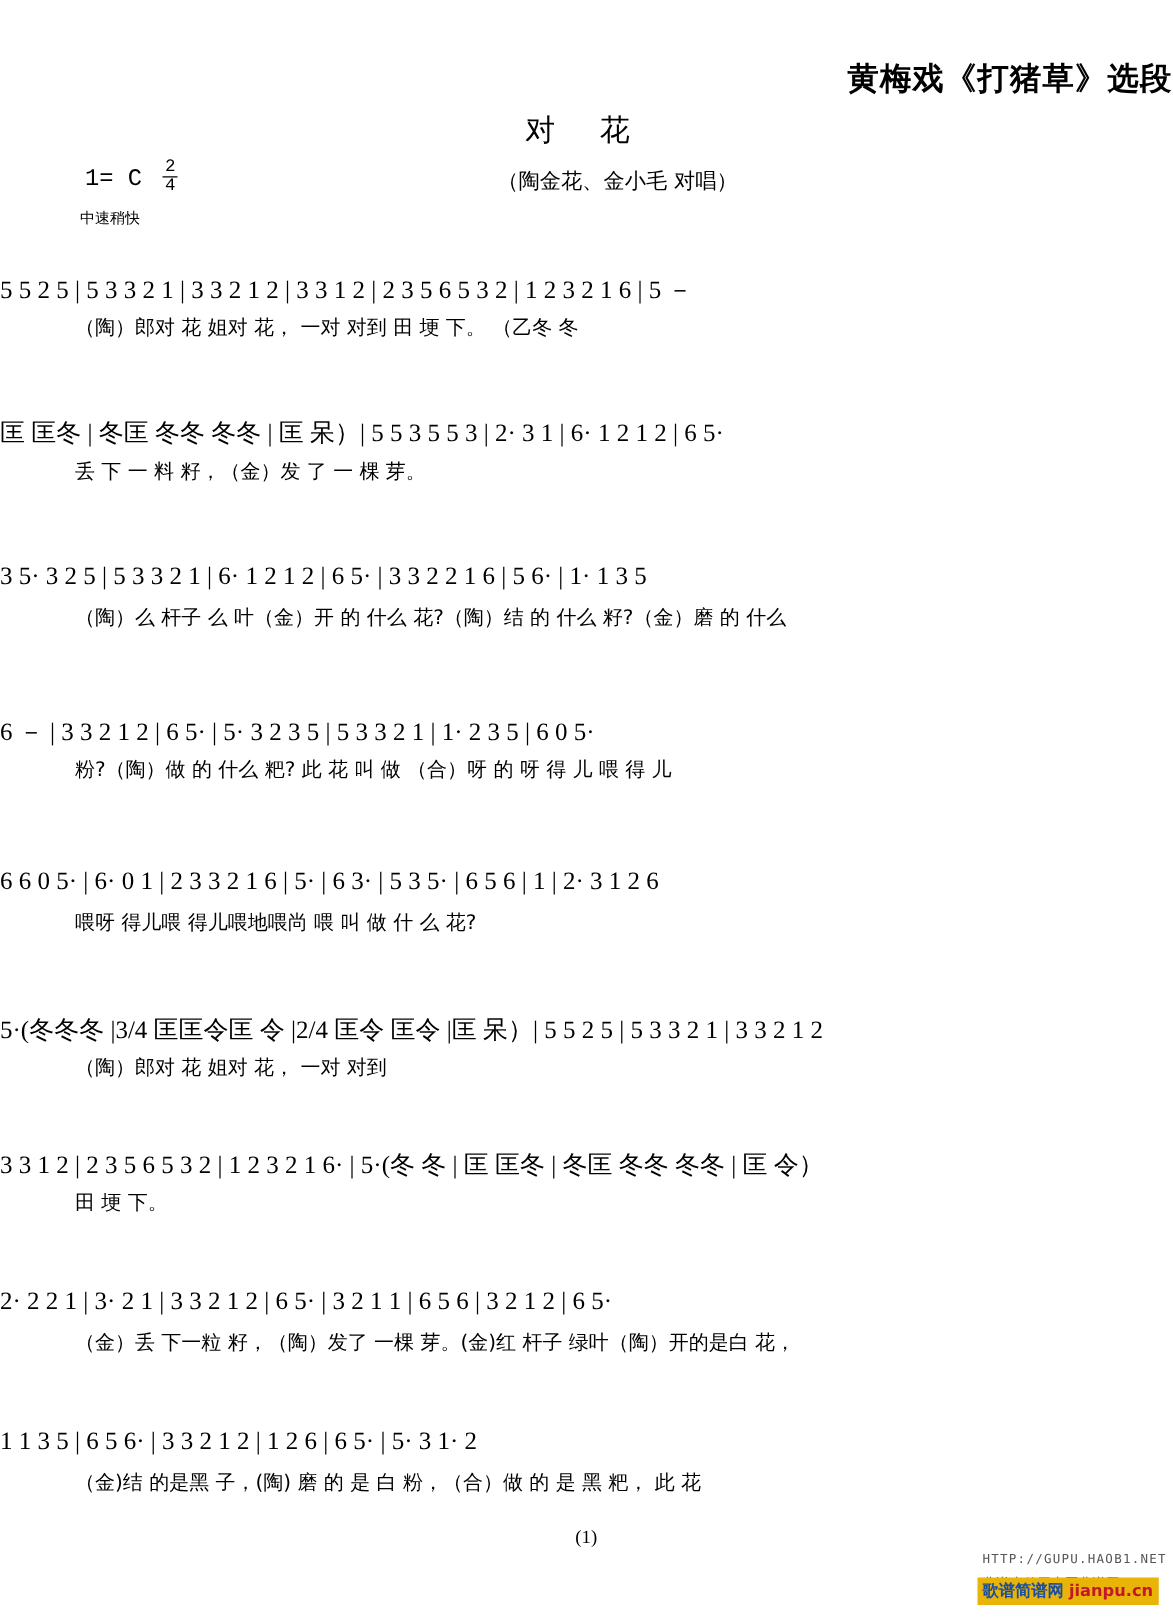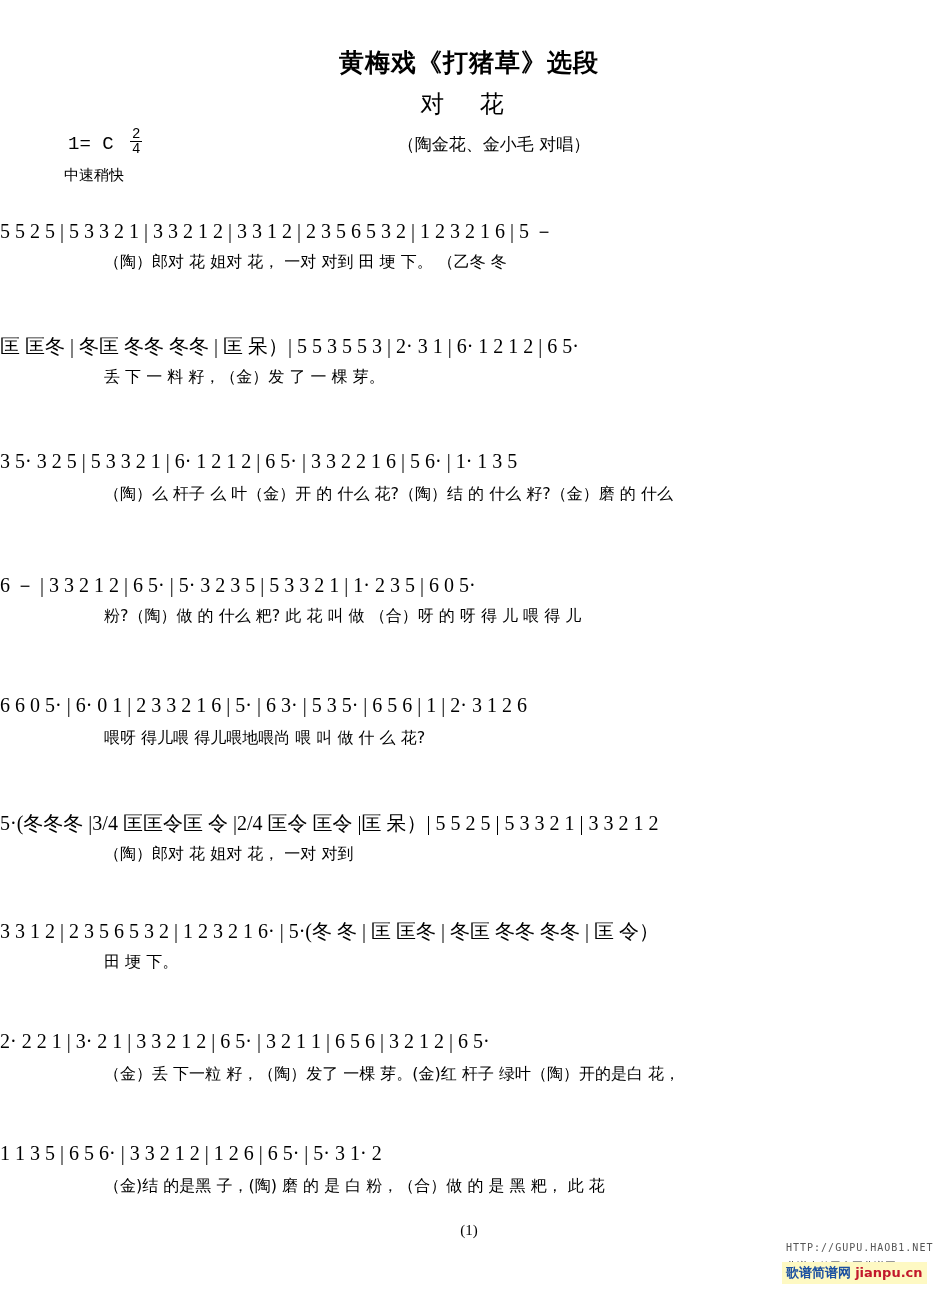--- a/index.html
+++ b/index.html
@@ -7,21 +7,21 @@
     width:938px;height:1298px;
     background:#ffffff;
     font-family:"Liberation Serif", serif;
     color:#000;
     position:relative;
     overflow:hidden;
   }
   .page{position:relative;width:938px;height:1298px;}
 
   .title{
-    position:absolute;top:46px;left:0;width:938px;text-align:center;
+    position:absolute;top:46px;left:0;width:938px;text-align:right;
     font-size:25px;font-weight:bold;letter-spacing:1px;
     font-family:"DejaVu Sans","Liberation Sans",sans-serif;
   }
   .subtitle{
     position:absolute;top:88px;left:0;width:938px;text-align:center;
     font-size:24px;letter-spacing:14px;
     font-family:"DejaVu Sans","Liberation Sans",sans-serif;
   }
   .performers{
     position:absolute;top:133px;left:0;width:938px;text-align:center;
@@ -35,21 +35,21 @@
     font-family:Liberation Mono, monospace;
   }
   .keysig .frac{
     display:inline-block;vertical-align:-4px;margin-left:5px;
     font-size:14px;line-height:1;text-align:center;
   }
   .keysig .frac .num{display:block;border-bottom:1.4px solid #000;padding:0 2px;}
   .keysig .frac .den{display:block;padding:0 2px;}
   .tempo{
     position:absolute;top:166px;left:64px;
-    font-size:15px;
+    font-size:12px;
     font-family:Liberation Mono, monospace;
     text-align:right;
   }
 
   
   .system{position:absolute;left:0;width:938px;}
   .notes{
     position:relative;
     height:34px;
     font-family:"Liberation Serif",serif;
@@ -57,21 +57,20 @@
     white-space:nowrap;
     letter-spacing:0px;
   }
   .lyrics{
     position:relative;
     height:26px;
     font-family:"DejaVu Sans","Liberation Sans",sans-serif;
     font-size:16px;
     white-space:nowrap;
     padding-left:60px;
-    margin-left:44px;
   }
 
   .footer-num{
     position:absolute;top:1222px;left:0;width:938px;text-align:center;
     font-size:15px;font-family:"Liberation Serif",serif;
   }
   .credit{
     position:absolute;top:1268px;left:520px;
     font-size:13px;font-family:Liberation Serif, serif;
     color:#111;
@@ -85,21 +84,21 @@
   }
   .wm2{
     position:absolute;top:1242px;left:786px;
     font-size:10px;color:#555;letter-spacing:1px;
     font-family:"DejaVu Sans Mono","Liberation Mono",monospace;
   }
   .wm3{
     position:absolute;top:1262px;left:782px;
     font-size:13px;
     font-family:"DejaVu Sans","Liberation Sans",sans-serif;
-    background:#fef9c3;padding:2px 4px;
+    background:#eab308;padding:2px 4px;
   }
   .wm3 .blue{color:#1a4fa0;font-weight:bold;}
   .wm3 .red{color:#c2182b;font-weight:bold;}
 </style>
 </head>
 <body>
 
 <div class="page">
 
   <div class="title">黄梅戏《打猪草》选段</div>

